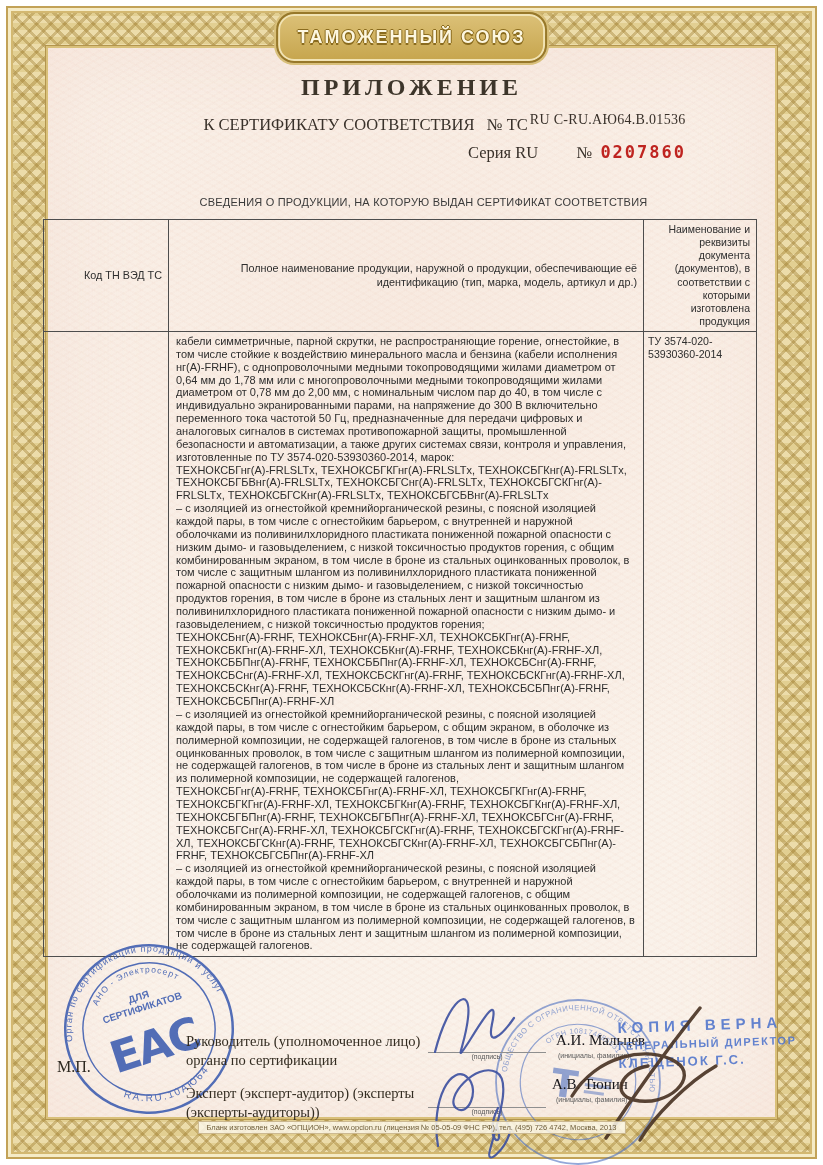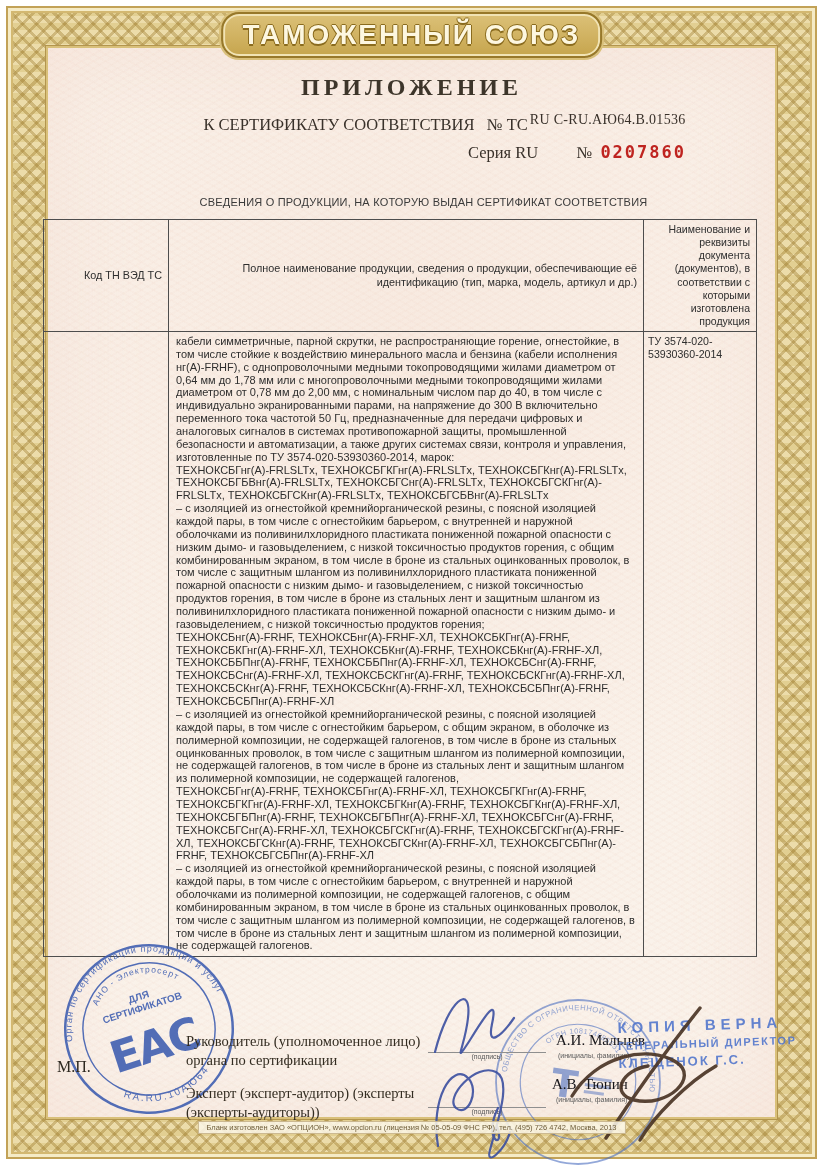--- a/index.html
+++ b/index.html
@@ -15,24 +15,24 @@
     box-shadow: inset 0 0 0 3px #f5ebc6, inset 0 0 0 5px #d3b871;}
   .inner{position:absolute;inset:46px;z-index:2;background:#faf2ea;
     border:2px solid #d9c07a;
     box-shadow:0 0 0 1px #b3954e, inset 0 0 90px rgba(238,195,175,.28);
     background-image:
       radial-gradient(circle at 50% 26%, rgba(233,186,166,.14), rgba(0,0,0,0) 62%),
       repeating-linear-gradient(30deg, rgba(226,178,158,.05) 0 2px, rgba(0,0,0,0) 2px 6px),
       repeating-linear-gradient(-30deg, rgba(226,178,158,.05) 0 2px, rgba(0,0,0,0) 2px 6px);}
   
   .plaque{position:absolute;top:12px;left:50%;transform:translateX(-50%);z-index:4;
-    padding:5px 20px;background:linear-gradient(#dcc178,#c6a54d);
+    padding:13px 20px;background:linear-gradient(#dcc178,#c6a54d);
     border:2px solid #97782a;border-radius:18px;
     box-shadow:inset 0 0 0 2px #f1e3b4, 0 0 0 2px #d9c07a;
-    font-family:"Liberation Sans",sans-serif;font-weight:bold;font-size:28px;
+    font-family:"Liberation Sans",sans-serif;font-weight:bold;font-size:18px;
     letter-spacing:2px;color:#fdf7e0;white-space:nowrap;
     text-shadow:-1px 0 #8a6b1e,1px 0 #8a6b1e,0 -1px #8a6b1e,0 1.5px #8a6b1e;}
   .h-prilozhenie{position:absolute;top:74px;left:0;width:100%;z-index:3;text-align:center;
     font-size:24px;font-weight:bold;letter-spacing:4px;color:#3d352a;}
   .cert-line{position:absolute;top:115px;left:16px;width:100%;z-index:3;text-align:center;
     font-size:16.5px;color:#39312a;padding-left:34px;box-sizing:border-box;}
   .cert-line .sup{position:relative;top:-6px;font-size:14px;letter-spacing:.3px;margin-left:2px;}
   .series-line{position:absolute;top:142px;left:468px;z-index:3;font-size:16.5px;color:#39312a;}
   .series-line .gap{display:inline-block;width:34px;}
   .serial{color:#bf2420;font-family:"DejaVu Sans Mono",monospace;font-weight:bold;
@@ -100,21 +100,21 @@
     <span>№</span>&nbsp;
     <span class="serial">0207860</span>
   </div>
 
   <div class="section-title">СВЕДЕНИЯ О ПРОДУКЦИИ, НА КОТОРУЮ ВЫДАН СЕРТИФИКАТ СООТВЕТСТВИЯ</div>
 
   <table class="tbl">
     <thead>
       <tr>
         <th class="c1">Код ТН ВЭД ТС</th>
-        <th class="c2">Полное наименование продукции, сведения о продукции, обеспечивающие её идентификацию (тип, марка, модель, артикул и др.)</th>
+        <th class="c2">Полное наименование продукции, наружной о продукции, обеспечивающие её идентификацию (тип, марка, модель, артикул и др.)</th>
         <th class="c3">Наименование и реквизиты документа (документов), в соответствии с которыми изготовлена продукция</th>
       </tr>
     </thead>
     <tbody>
       <tr>
         <td class="c1"></td>
         <td class="c2">
           <p>кабели симметричные, парной скрутки, не распространяющие горение, огнестойкие, в том числе стойкие к воздействию минерального масла и бензина (кабели исполнения нг(А)-FRHF), с однопроволочными медными токопроводящими жилами диаметром от 0,64 мм до 1,78 мм или с многопроволочными медными токопроводящими жилами диаметром от 0,78 мм до 2,00 мм, с номинальным числом пар до 40, в том числе с индивидуально экранированными парами, на напряжение до 300 В включительно переменного тока частотой 50 Гц, предназначенные для передачи цифровых и аналоговых сигналов в системах противопожарной защиты, промышленной безопасности и автоматизации, а также других системах связи, контроля и управления, изготовленные по ТУ 3574-020-53930360-2014, марок:</p>
           <p>ТЕХНОКСБГнг(А)-FRLSLTx, ТЕХНОКСБГКГнг(А)-FRLSLTx, ТЕХНОКСБГКнг(А)-FRLSLTx, ТЕХНОКСБГБВнг(А)-FRLSLTx, ТЕХНОКСБГСнг(А)-FRLSLTx, ТЕХНОКСБГСКГнг(А)-FRLSLTx, ТЕХНОКСБГСКнг(А)-FRLSLTx, ТЕХНОКСБГСБВнг(А)-FRLSLTx</p>
           <p>– с изоляцией из огнестойкой кремнийорганической резины, с поясной изоляцией каждой пары, в том числе с огнестойким барьером, с внутренней и наружной оболочками из поливинилхлоридного пластиката пониженной пожарной опасности с низким дымо- и газовыделением, с низкой токсичностью продуктов горения, с общим комбинированным экраном, в том числе в броне из стальных оцинкованных проволок, в том числе с защитным шлангом из поливинилхлоридного пластиката пониженной пожарной опасности с низким дымо- и газовыделением, с низкой токсичностью продуктов горения, в том числе в броне из стальных лент и защитным шлангом из поливинилхлоридного пластиката пониженной пожарной опасности с низким дымо- и газовыделением, с низкой токсичностью продуктов горения;</p>

